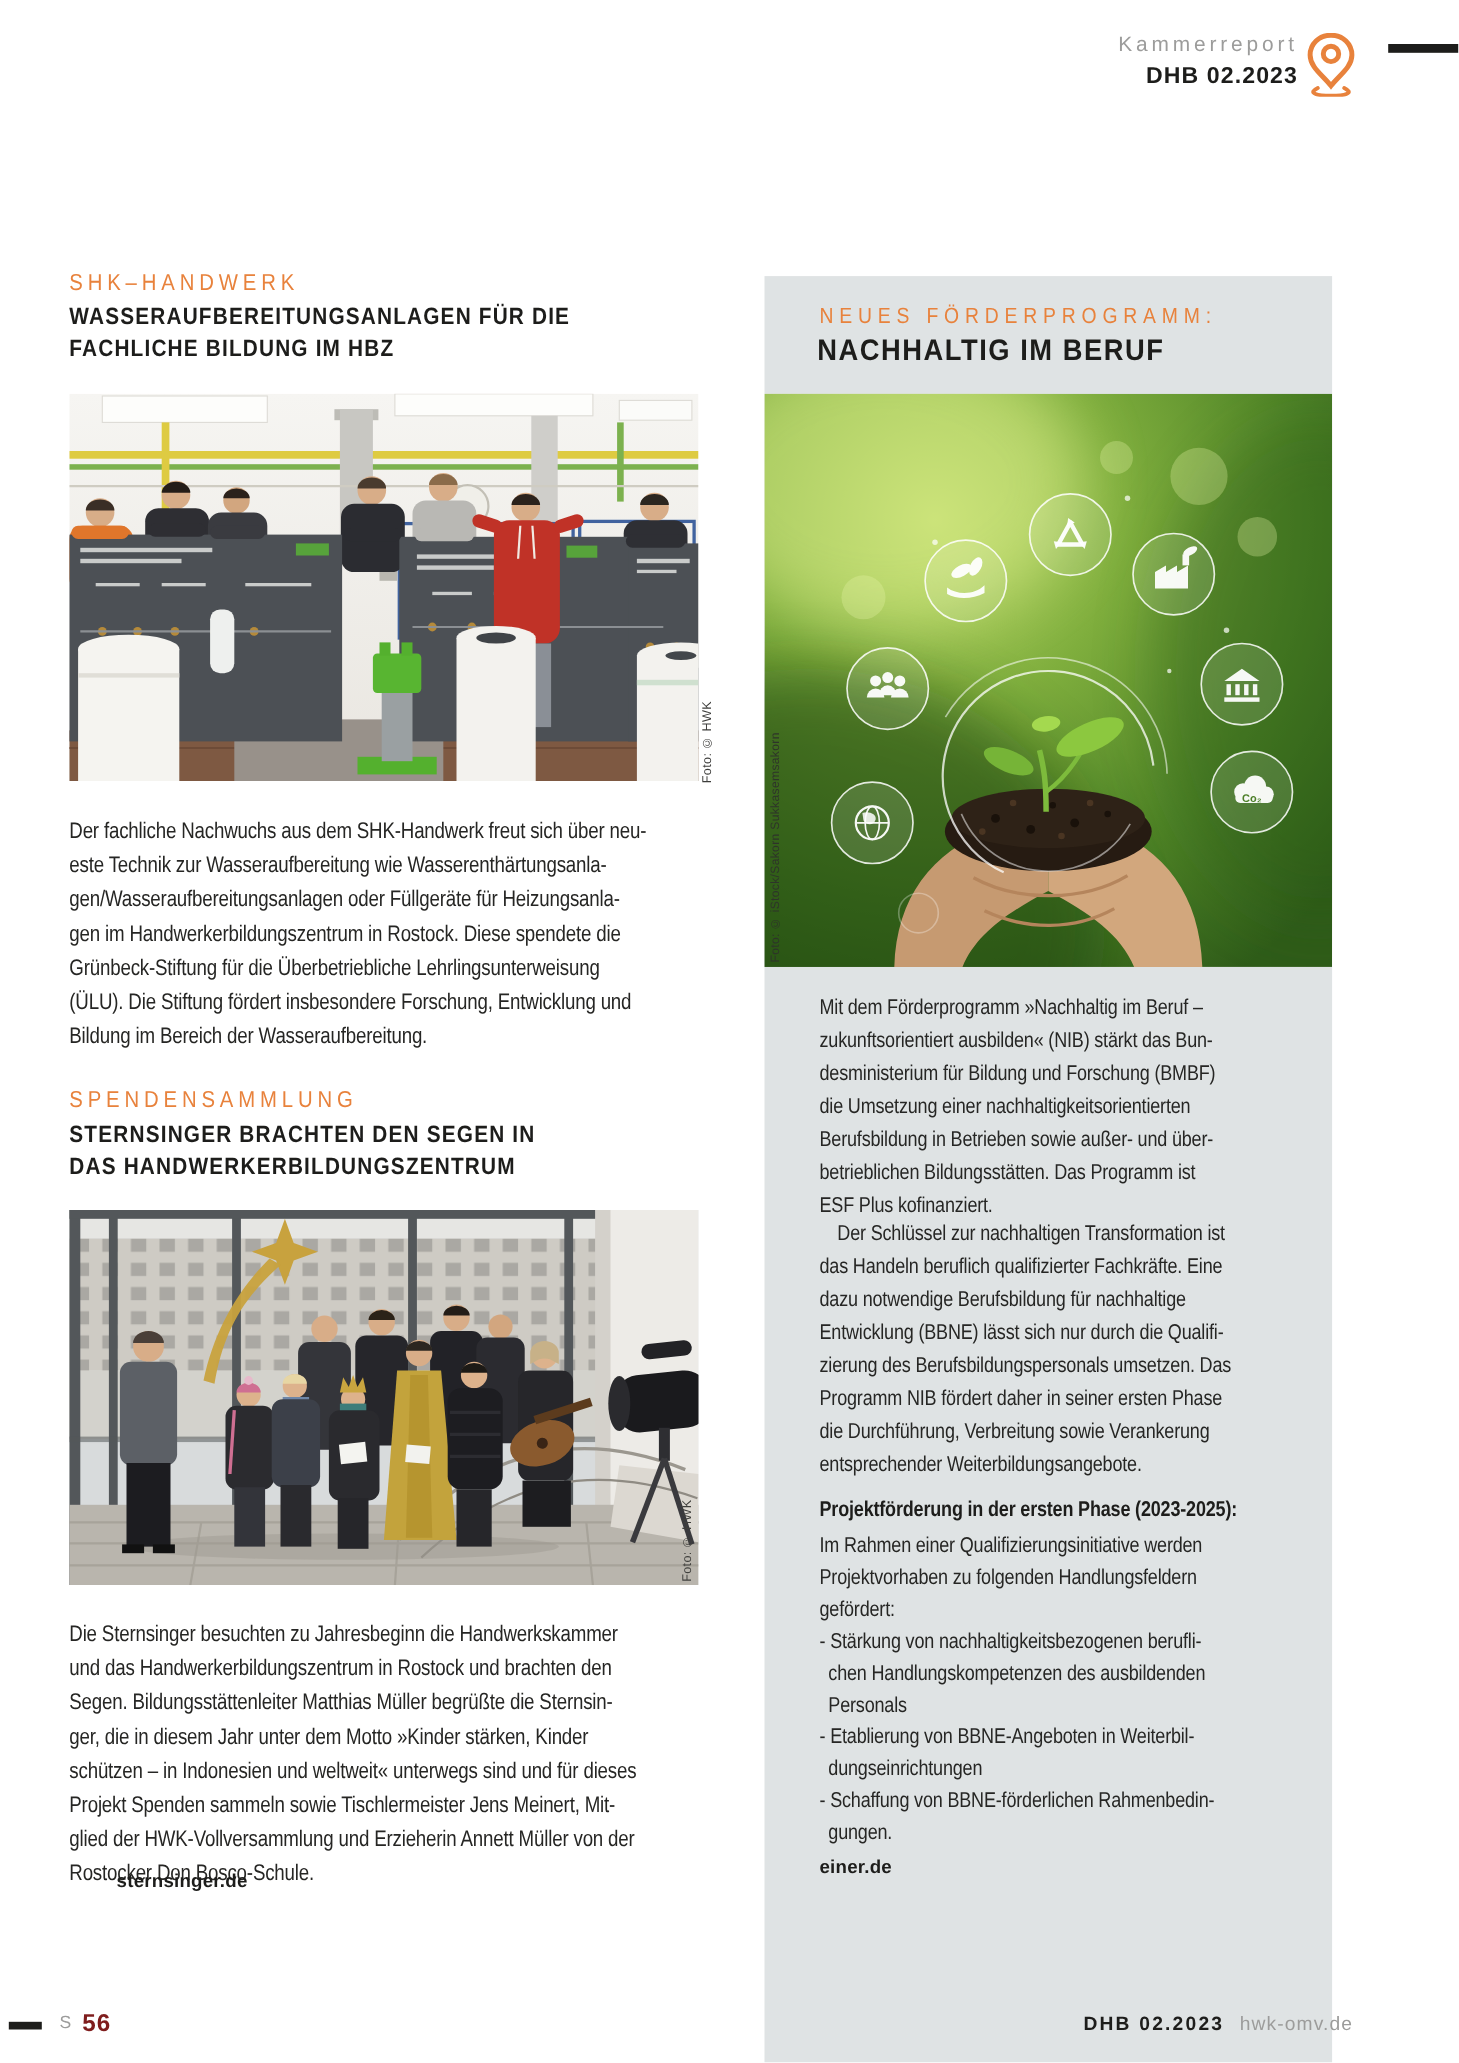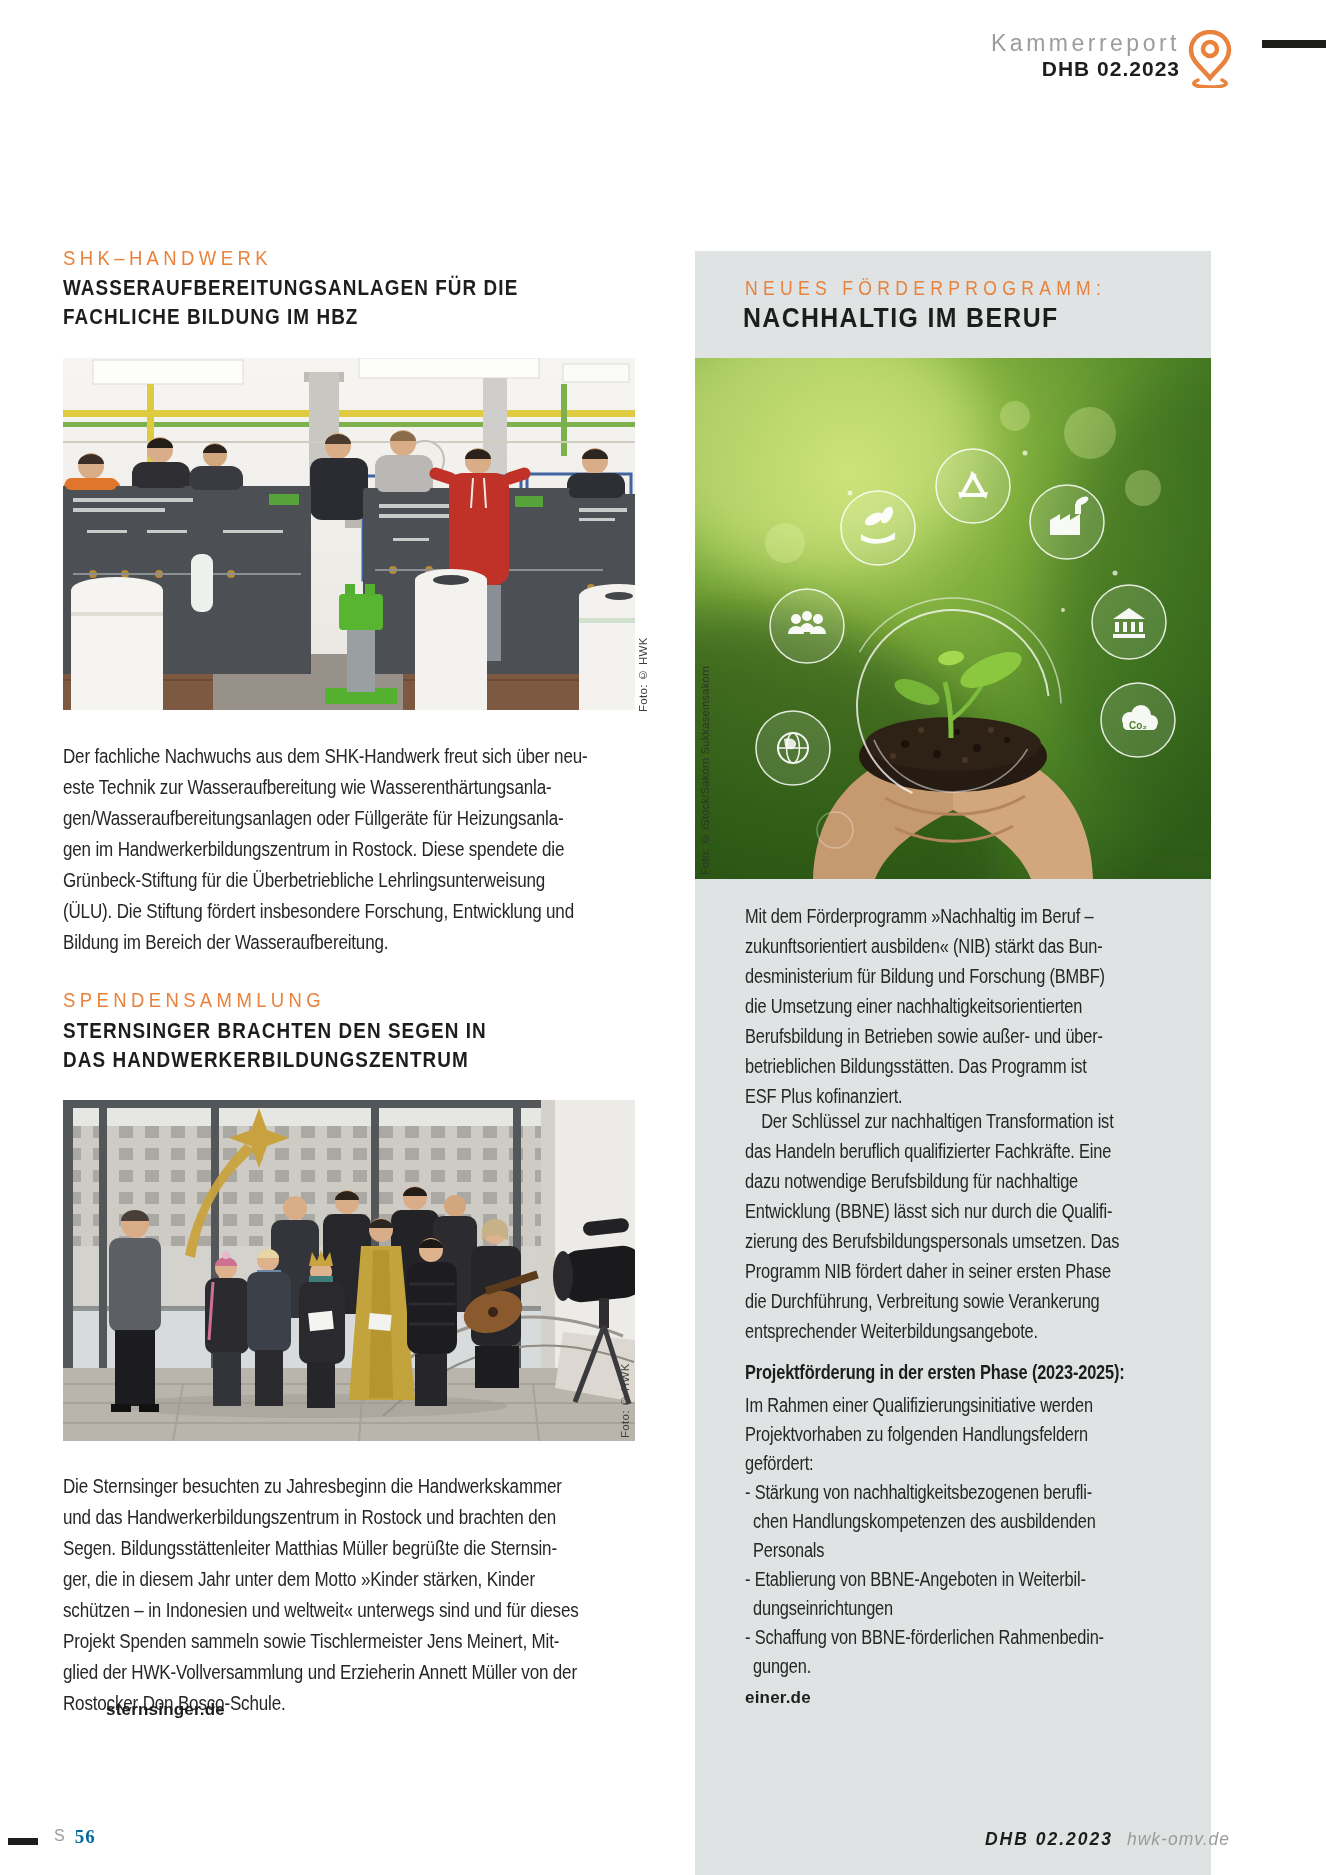--- a/index.html
+++ b/index.html
@@ -1,20 +1,20 @@
 <!DOCTYPE html>
 <html><head>
 <meta charset="utf-8">
 <style>
   html,body{margin:0;padding:0;background:#ffffff;}
   .page{position:relative;width:1326px;height:1875px;background:#ffffff;overflow:hidden;
         font-family:"Liberation Sans",sans-serif;color:#1d1d1b;}
 
   
-  .hdr-kicker{position:absolute;top:30px;right:146px;font-size:23px;letter-spacing:3.5px;
+  .hdr-kicker{position:absolute;top:30px;right:146px;font-size:19px;letter-spacing:3.5px;
               color:#9c9c9b;font-weight:400;}
   .hdr-issue{position:absolute;top:57px;right:146px;font-size:21px;font-weight:bold;
              letter-spacing:1px;color:#1d1d1b;}
   .hdr-pin{position:absolute;left:1188px;top:30px;}
   .hdr-bar{position:absolute;left:1262px;top:40px;width:64px;height:8px;background:#1d1d1b;}
 
   
   .kicker{position:absolute;color:#E8823C;font-size:21px;letter-spacing:5px;
           transform:scaleX(0.88);transform-origin:0 0;white-space:nowrap;}
   .art-title{position:absolute;font-weight:bold;font-size:21.5px;letter-spacing:1.2px;
@@ -57,22 +57,22 @@
   .p-sub{position:absolute;left:50px;top:1110px;font-size:19.5px;font-weight:bold;
          color:#1d1d1b;letter-spacing:-0.2px;transform:scaleX(0.84);transform-origin:0 0;
          white-space:nowrap;}
   .p-body3{left:50px;top:1140px;line-height:29px;}
   .p-link{left:50px;top:1437px;}
 
   
   .f-dash{position:absolute;left:8px;top:1838px;width:30px;height:7px;background:#1d1d1b;}
   .f-page{position:absolute;left:54px;top:1826px;}
   .f-page .s{font-size:16px;color:#9c9c9b;letter-spacing:2px;vertical-align:2px;}
-  .f-page .n{font-size:19px;font-weight:bold;color:#0369a1;margin-left:8px;letter-spacing:1px;font-family:Liberation Serif, serif;}
-  .f-right{position:absolute;right:96px;top:1829px;white-space:nowrap;font-style:italic;}
+  .f-page .n{font-size:22px;font-weight:bold;color:#7f1d1d;margin-left:8px;letter-spacing:1px;}
+  .f-right{position:absolute;right:96px;top:1829px;white-space:nowrap;}
   .f-right .iss{font-size:17.5px;font-weight:bold;letter-spacing:2px;color:#1d1d1b;}
   .f-right .site{font-size:17.5px;color:#9c9c9b;letter-spacing:1px;margin-left:14px;}
 </style>
 </head>
 <body>
 
 <div class="page">
 
   <div class="hdr-kicker">Kammerreport</div>
   <div class="hdr-issue">DHB 02.2023</div>

